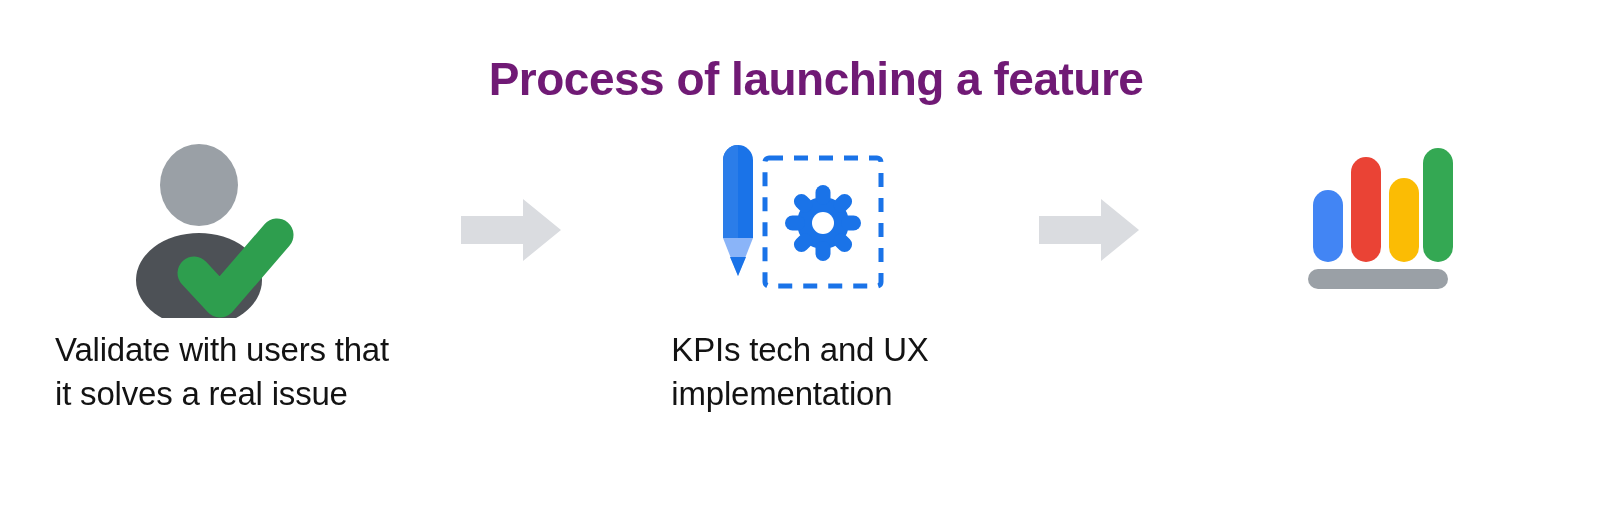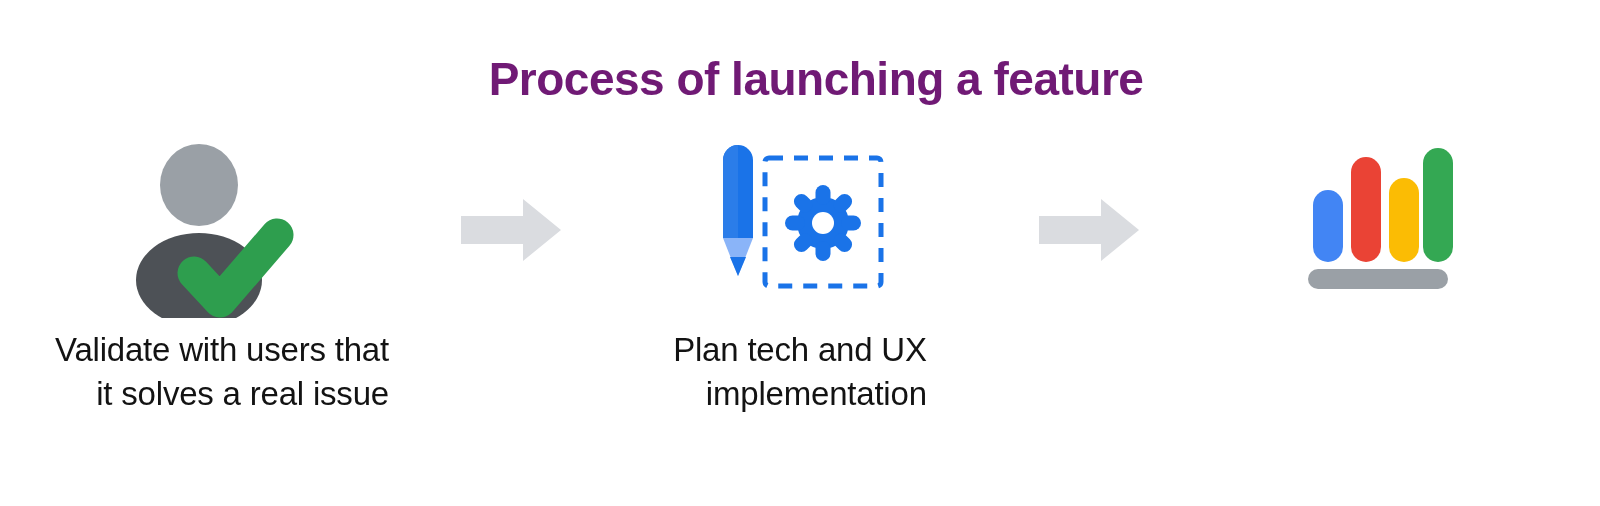--- a/index.html
+++ b/index.html
@@ -55,21 +55,21 @@
     align-items: center;
   }
   .step-icon {
     height: 180px;
     display: flex;
     align-items: center;
     justify-content: center;
   }
   .step-caption {
     margin-top: 8px;
-    text-align: right;
+    text-align: left;
     font-size: 33px;
     line-height: 1.32;
     color: #131313;
     font-weight: normal;
     white-space: pre-line;
     letter-spacing: -0.2px;
   }
 
   .arrow-cell {
     width: 148px;
@@ -127,21 +127,21 @@
               <rect x="18" y="-7.5" width="20" height="15" rx="7.5"></rect>
               <rect x="-7.5" y="-38" width="15" height="20" rx="7.5" transform="rotate(45)"></rect>
               <rect x="-7.5" y="18" width="15" height="20" rx="7.5" transform="rotate(45)"></rect>
               <rect x="-38" y="-7.5" width="20" height="15" rx="7.5" transform="rotate(45)"></rect>
               <rect x="18" y="-7.5" width="20" height="15" rx="7.5" transform="rotate(45)"></rect>
             </g>
             <circle cx="0" cy="0" r="11" fill="#FFFFFF"></circle>
           </g>
         </svg>
       </div>
-      <div class="step-caption">Plan tech and UX
+      <div class="step-caption">KPIs tech and UX
 implementation</div>
     </div>
 
     <div class="arrow-cell">
       <svg width="100" height="62" viewBox="0 0 100 62">
         <path d="M0 17 H62 V0 L100 31 L62 62 V45 H0 Z" fill="#DADCE0"></path>
       </svg>
     </div>
 
     <div class="step">

